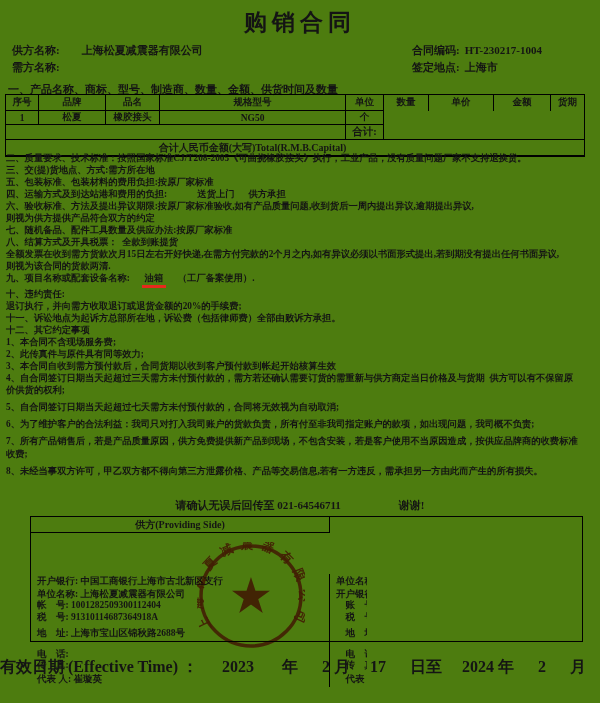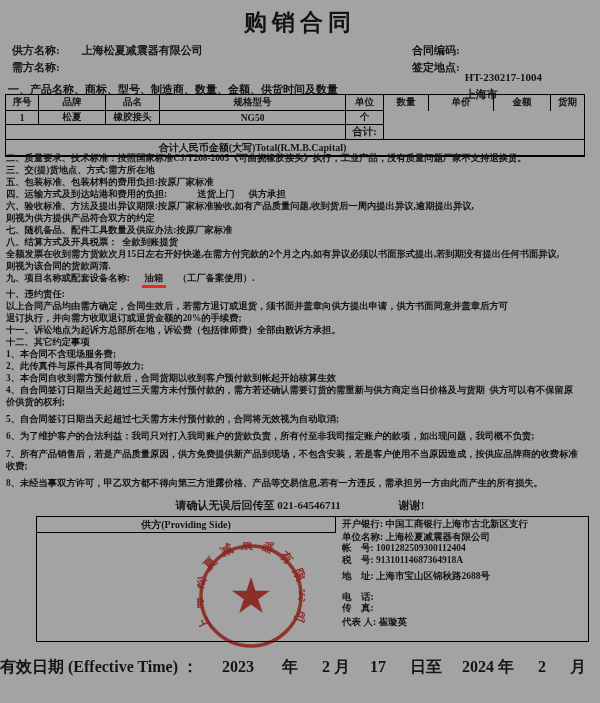--- a/index.html
+++ b/index.html
@@ -1,31 +1,31 @@
 <!DOCTYPE html>
 <html><head>
 <meta charset="utf-8">
 <style>
   html,body{margin:0;padding:0;}
   body{
     width:600px;height:703px;background:#ffffff;
     font-family:"Liberation Serif","DejaVu Serif",serif;
     color:#141414;font-weight:bold;
   }
-  .page{position:relative;width:600px;height:703px;overflow:hidden;background:#a3a3a3;}
+  .page{position:relative;width:600px;height:703px;overflow:hidden;background:#4d7c0f;}
 
   .title{position:absolute;top:7px;left:0;right:0;text-align:center;
          font-size:23px;letter-spacing:5px;}
 
   .hdr{position:absolute;top:42px;left:12px;right:10px;font-size:11px;}
   .hdr-row{display:flex;justify-content:space-between;height:17px;line-height:17px;}
   .hdr-left{display:flex;}
   .hdr-left .hval{margin-left:22px;}
   .hdr-right{width:178px;display:flex;}
-  .hdr-right .hval{margin-left:5px;margin-top:27px;}
+  .hdr-right .hval{margin-left:5px;}
 
   .sec1{position:absolute;top:82px;left:8px;font-size:11px;}
 
   .ptable{position:absolute;top:94px;left:5px;border-collapse:collapse;
           border:1.5px solid #000;border-bottom:2.5px solid #000;table-layout:fixed;}
   .ptable th,.ptable td{border:1px solid #000;padding:0;font-size:9.5px;
           text-align:center;overflow:hidden;white-space:nowrap;}
   .ptable th{height:15px;}
   .ptable tr.trdata td{height:13px;}
   .ptable th.nb{border-bottom:none;}
@@ -38,22 +38,22 @@
 
   .clauses{position:absolute;top:152px;left:6px;width:589px;font-size:9.3px;}
   .clause{line-height:12.05px;white-space:pre-wrap;}
   .clause.gap{margin-top:5px;}
   .hl{display:inline-block;line-height:9px;border-bottom:3.5px solid #e8291c;
       padding:0 3px 1.5px 3px;}
 
   .confirm{position:absolute;top:498px;left:0;right:0;display:flex;
            justify-content:center;gap:58px;font-size:11px;}
 
-  .stable{position:absolute;top:516px;left:36px;width:553px;height:126px;
-          border:1.5px solid #000;box-sizing:border-box;display:flex;}
+  .stable{position:absolute;top:516px;left:30px;width:553px;height:126px;
+          border:1.5px solid #000;box-sizing:border-box;display:flex;flex-direction:column;gap:41px;}
   .st-head{display:flex;height:16px;flex:0 0 16px;}
   .st-head-left{width:299px;box-sizing:border-box;border-right:1.5px solid #000;
           border-bottom:1.5px solid #000;text-align:center;font-size:10px;line-height:15px;}
   .st-head-right{flex:1;}
   .st-body{display:flex;flex:1;}
   .st-col-left{width:299px;box-sizing:border-box;border-right:1.5px solid #000;
           padding:1px 0 0 6px;}
   .st-col-right{flex:1;padding:1px 0 0 6px;}
   .srow{font-size:9.5px;height:11.5px;line-height:11.5px;white-space:pre;}
   .srow:nth-child(1){height:13.5px;line-height:13.5px;}
@@ -149,21 +149,20 @@
       <div class="clause">五、包装标准、包装材料的费用负担:按原厂家标准</div>
       <div class="clause">四、运输方式及到达站港和费用的负担:             送货上门      供方承担</div>
       <div class="clause">六、验收标准、方法及提出异议期限:按原厂家标准验收,如有产品质量问题,收到货后一周内提出异议,逾期提出异议,</div>
       <div class="clause">则视为供方提供产品符合双方的约定</div>
       <div class="clause">七、随机备品、配件工具数量及供应办法:按原厂家标准</div>
       <div class="clause">八、结算方式及开具税票：  全款到账提货</div>
       <div class="clause">全额发票在收到需方货款次月15日左右开好快递,在需方付完款的2个月之内,如有异议必须以书面形式提出,若到期没有提出任何书面异议,</div>
       <div class="clause">则视为该合同的货款两清.</div>
       <div class="clause"><span>九、项目名称或配套设备名称:     </span><span class="hl">油箱</span><span>     （工厂备案使用）.</span></div>
       <div class="clause">十、违约责任:</div>
-      <div class="clause">以上合同产品均由需方确定，合同生效后，若需方退订或退货，须书面并盖章向供方提出申请，供方书面同意并盖章后方可</div>
       <div class="clause">退订执行，并向需方收取退订或退货金额的20%的手续费;</div>
       <div class="clause">十一、诉讼地点为起诉方总部所在地，诉讼费（包括律师费）全部由败诉方承担。</div>
       <div class="clause">十二、其它约定事项</div>
       <div class="clause">1、本合同不含现场服务费;</div>
       <div class="clause">2、此传真件与原件具有同等效力;</div>
       <div class="clause">3、本合同自收到需方预付款后，合同货期以收到客户预付款到帐起开始核算生效</div>
       <div class="clause">4、自合同签订日期当天起超过三天需方未付预付款的，需方若还确认需要订货的需重新与供方商定当日价格及与货期  供方可以有不保留原</div>
       <div class="clause">价供货的权利;</div>
       <div class="clause gap">5、自合同签订日期当天起超过七天需方未付预付款的，合同将无效视为自动取消;</div>
       <div class="clause gap">6、为了维护客户的合法利益：我司只对打入我司账户的货款负责，所有付至非我司指定账户的款项，如出现问题，我司概不负责;</div>

